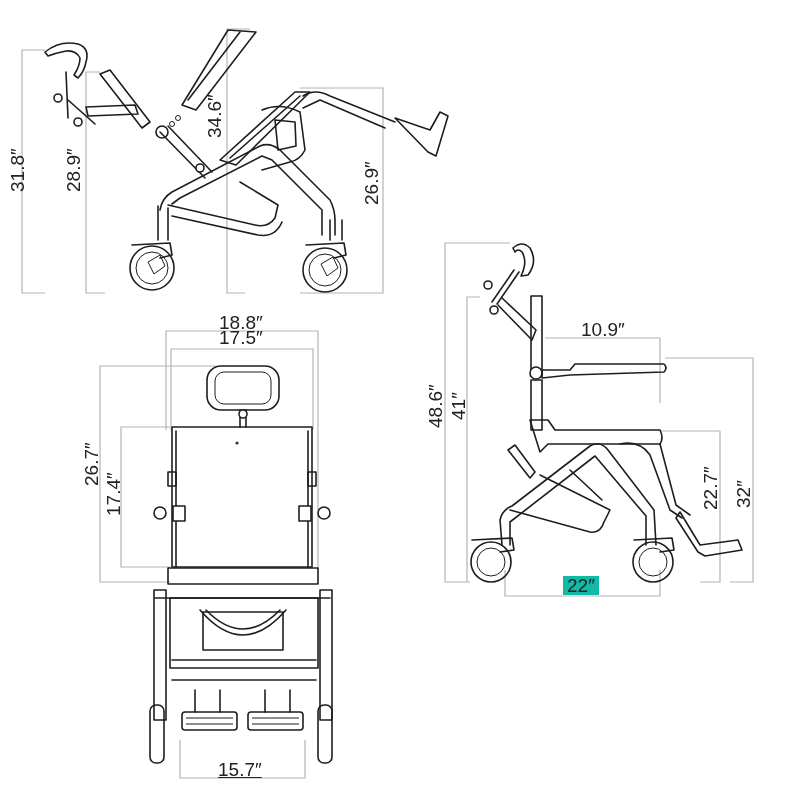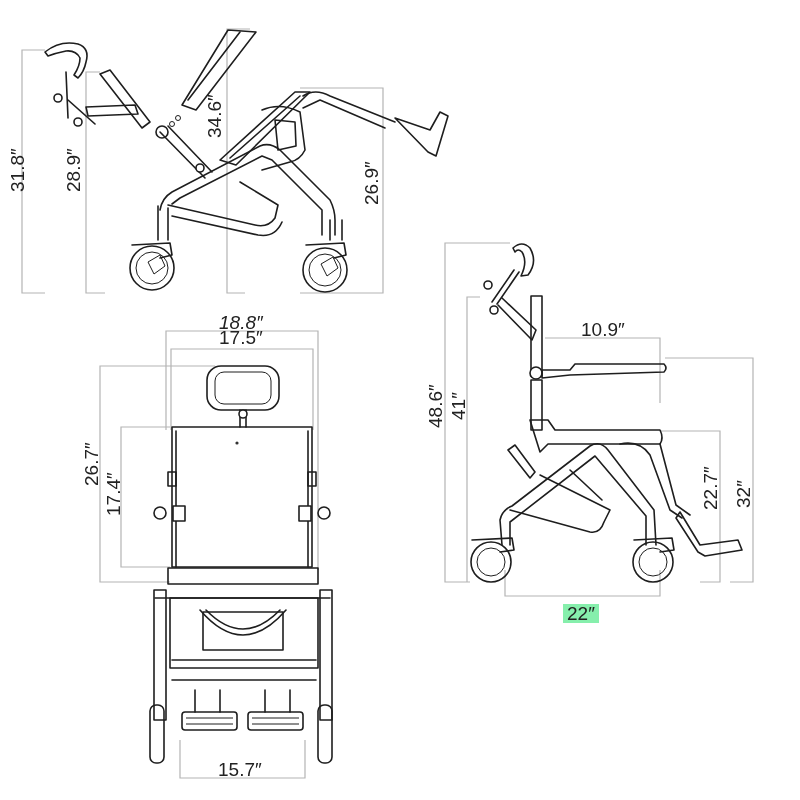--- a/index.html
+++ b/index.html
@@ -168,25 +168,25 @@
       <circle class="ln" cx="653" cy="562" r="20"></circle>
       <circle class="lnt" cx="653" cy="562" r="14"></circle>
     </g>
   </svg>
 
   <span class="lbl rot" style="left:8px;top:192px;">31.8″</span>
   <span class="lbl rot" style="left:64px;top:192px;">28.9″</span>
   <span class="lbl rot" style="left:205px;top:138px;">34.6″</span>
   <span class="lbl rot" style="left:362px;top:205px;">26.9″</span>
 
-  <span class="lbl" style="left:219px;top:313px;font-style:italic;">18.8″</span>
+  <span class="lbl" style="left:219px;top:313px;">18.8″</span>
   <span class="lbl" style="left:219px;top:328px;">17.5″</span>
   <span class="lbl rot" style="left:82px;top:486px;">26.7″</span>
   <span class="lbl rot" style="left:104px;top:516px;">17.4″</span>
-  <span class="lbl" style="left:218px;top:760px;">15.7″</span>
+  <span class="lbl" style="left:218px;top:760px;text-decoration:underline;">15.7″</span>
 
   <span class="lbl rot" style="left:426px;top:428px;">48.6″</span>
   <span class="lbl rot" style="left:449px;top:420px;">41″</span>
   <span class="lbl" style="left:581px;top:320px;">10.9″</span>
   <span class="lbl rot" style="left:701px;top:510px;">22.7″</span>
   <span class="lbl rot" style="left:734px;top:508px;">32″</span>
-  <span class="lbl" style="left:563px;top:604px;background:#86efac;padding:0 4px;">22″</span>
+  <span class="lbl" style="left:563px;top:576px;background:#14b8a6;padding:0 4px;">22″</span>
 </div>
 
 </body></html>

